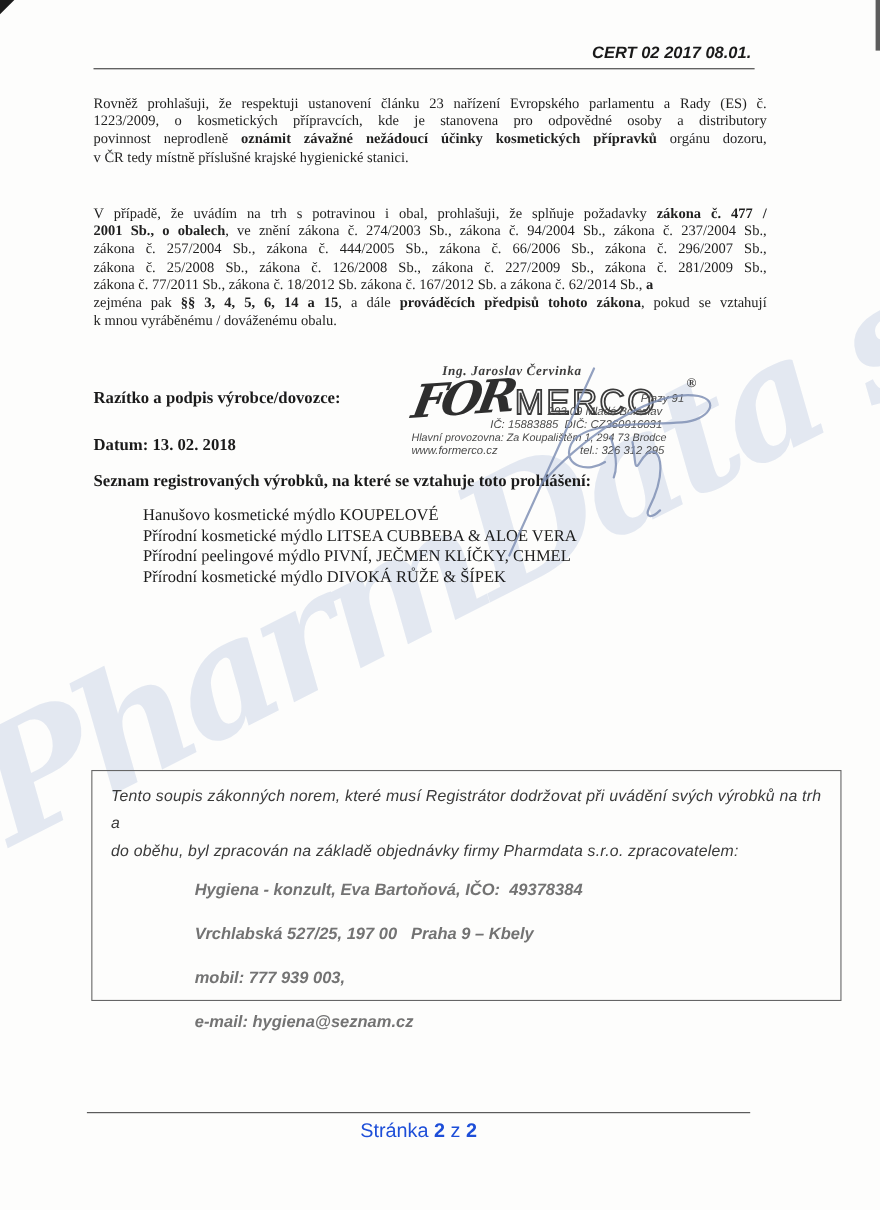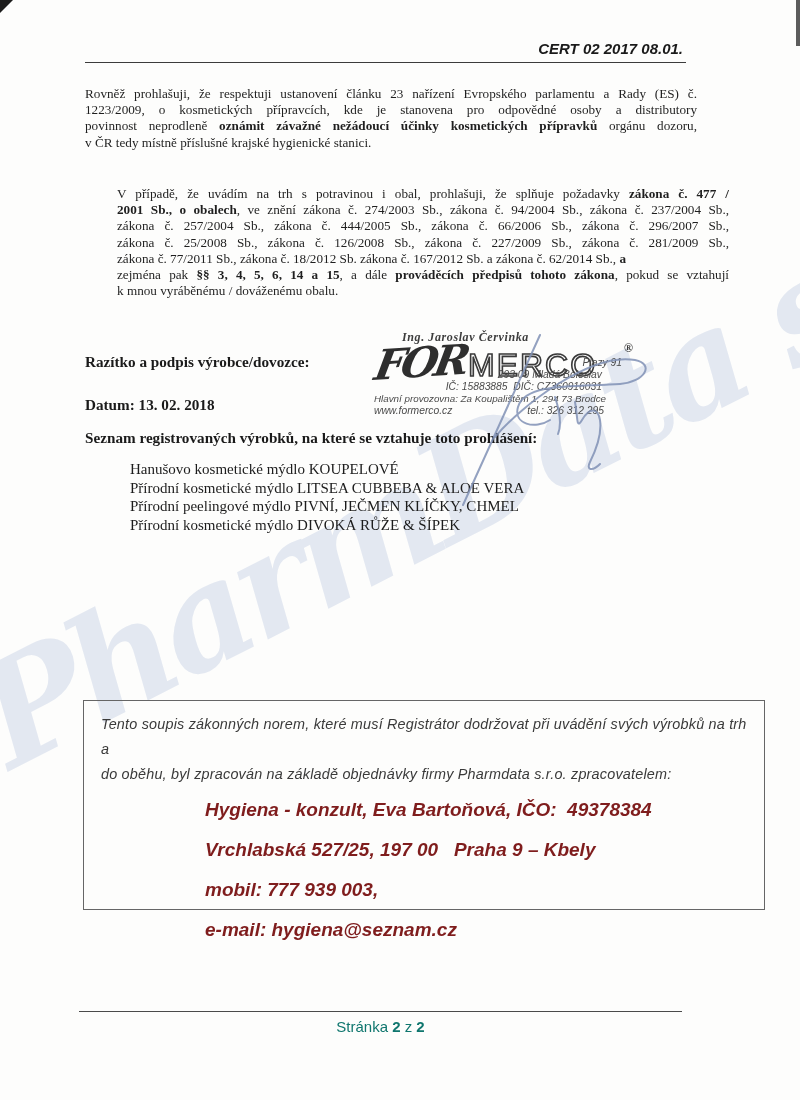--- a/index.html
+++ b/index.html
@@ -29,21 +29,21 @@
   #header-cert{right:117px;top:40px;z-index:2;
     font-family:"Liberation Sans", sans-serif;font-style:italic;font-weight:bold;
     font-size:15px;color:#1a1a1a;}
   #header-rule{left:85px;top:62px;width:601px;border-top:1.6px solid var(--line,#3c3c3c);z-index:2;}
 
   
   .para{z-index:2;font-size:13.2px;line-height:16.2px;width:612px;color:var(--text,#1f1f1f);}
   .para .tl{text-align:justify;text-align-last:justify;}
   .para .tl:last-child{text-align-last:left;}
   #paragraph-1{left:85px;top:86px;}
-  #paragraph-2{left:85px;top:186px;margin-left:32px;}
+  #paragraph-2{left:85px;top:186px;}
   .b{font-weight:bold;}
 
   
   .field-label{left:85px;z-index:2;font-weight:bold;font-size:15.2px;color:#1a1a1a;}
   #label-razitko{top:353px;}
   #label-datum{top:396px;}
   #label-seznam{top:429px;}
 
   
   #stamp{left:335px;top:330px;width:312px;height:94px;z-index:2;color:var(--stamp-ink,#454545);margin-left:37px;}
@@ -71,27 +71,27 @@
 
   
   #product-list{left:130px;top:460px;z-index:2;font-size:15px;line-height:18.6px;color:#1c1c1c;}
 
   
   #info-box{left:83px;top:700px;width:682px;height:210px;z-index:2;box-sizing:border-box;
     border:1.3px solid #666;padding:11px 17px 0 17px;background:transparent;
     font-family:"Liberation Sans",sans-serif;font-style:italic;color:#3a3a3a;}
   .box-intro-line{font-size:14.4px;line-height:25px;letter-spacing:.2px;white-space:pre-wrap;}
   #box-contacts{margin-top:3px;}
-  .box-contact-line{margin-left:104px;font-weight:bold;font-size:19px;line-height:40px;
-    white-space:pre-wrap;color:#7f1d1d;}
+  .box-contact-line{margin-left:76px;font-weight:bold;font-size:15px;line-height:40px;
+    white-space:pre-wrap;color:#737373;}
 
   
   #footer-rule{left:79px;top:1011px;width:603px;border-top:1.4px solid #4a4a4a;z-index:2;}
   #footer-text{left:79px;top:1018px;width:603px;text-align:center;z-index:2;
-    font-family:"Liberation Sans",sans-serif;font-size:15px;color:#0f766e;}
+    font-family:"Liberation Sans",sans-serif;font-size:18px;color:#1d4ed8;}
   #footer-text .tl{display:inline;}
 </style>
 </head>
 <body style="--text: #1f1f1f; --line: #3c3c3c; --stamp-ink: #454545; --signature-ink: #8090b5; --watermark: #e3e8f1;">
 
 <div class="abs" id="corner-artifact"></div>
 <div class="abs" id="edge-artifact"></div>
 
 <div class="abs" id="watermark">PharmData s.r.o.</div>
 

